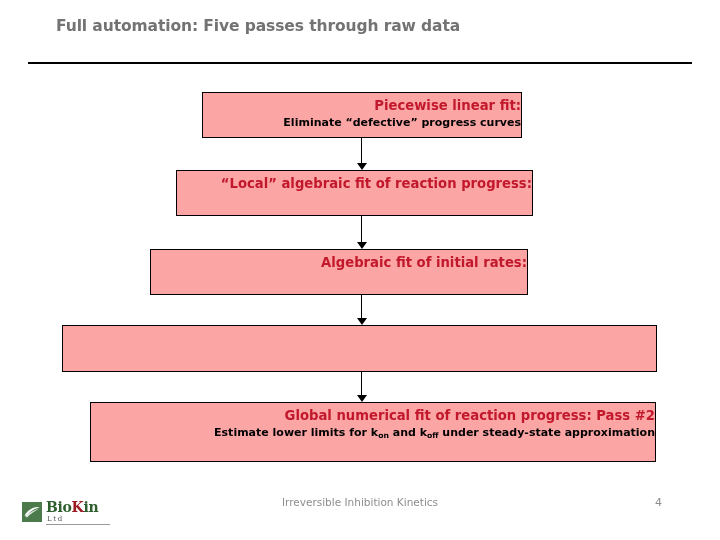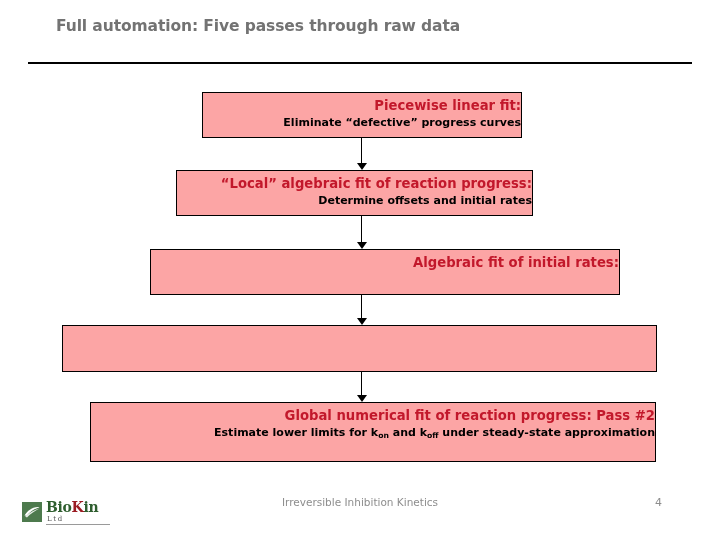--- a/index.html
+++ b/index.html
@@ -81,21 +81,21 @@
     position: relative;
     top: -0.42em;
   }
   .ital {
     font-style: italic;
   }
 
   
   #box-1 { left: 202px; top: 92px;  width: 320px; height: 46px; }
   #box-2 { left: 161px; top: 170px; width: 357px; height: 46px; margin-left: 15px; }
-  #box-3 { left: 150px; top: 249px; width: 470px; height: 46px; }
+  #box-3 { left: 150px; top: 249px; width: 378px; height: 46px; }
   #box-4 { left: 62px;  top: 325px; width: 595px; height: 47px; }
   #box-5 { left: 90px;  top: 402px; width: 566px; height: 60px; }
 
   
   .connector {
     position: absolute;
     width: 14px;
   }
   .connector .shaft {
     position: absolute;
@@ -206,21 +206,20 @@
     <span class="box-sub">Eliminate “defective” progress curves</span>
   </div>
 
   <div class="connector" id="arrow-1">
     <div class="shaft"></div>
     <div class="head"></div>
   </div>
 
   <div class="flow-box" id="box-2">
     <span class="box-head">“Local” algebraic fit of reaction progress:</span>
-    <span class="box-sub">Determine offsets and initial rates</span>
   </div>
 
   <div class="connector" id="arrow-2">
     <div class="shaft"></div>
     <div class="head"></div>
   </div>
 
   <div class="flow-box" id="box-3">
     <span class="box-head">Algebraic fit of initial rates:</span>
   </div>

